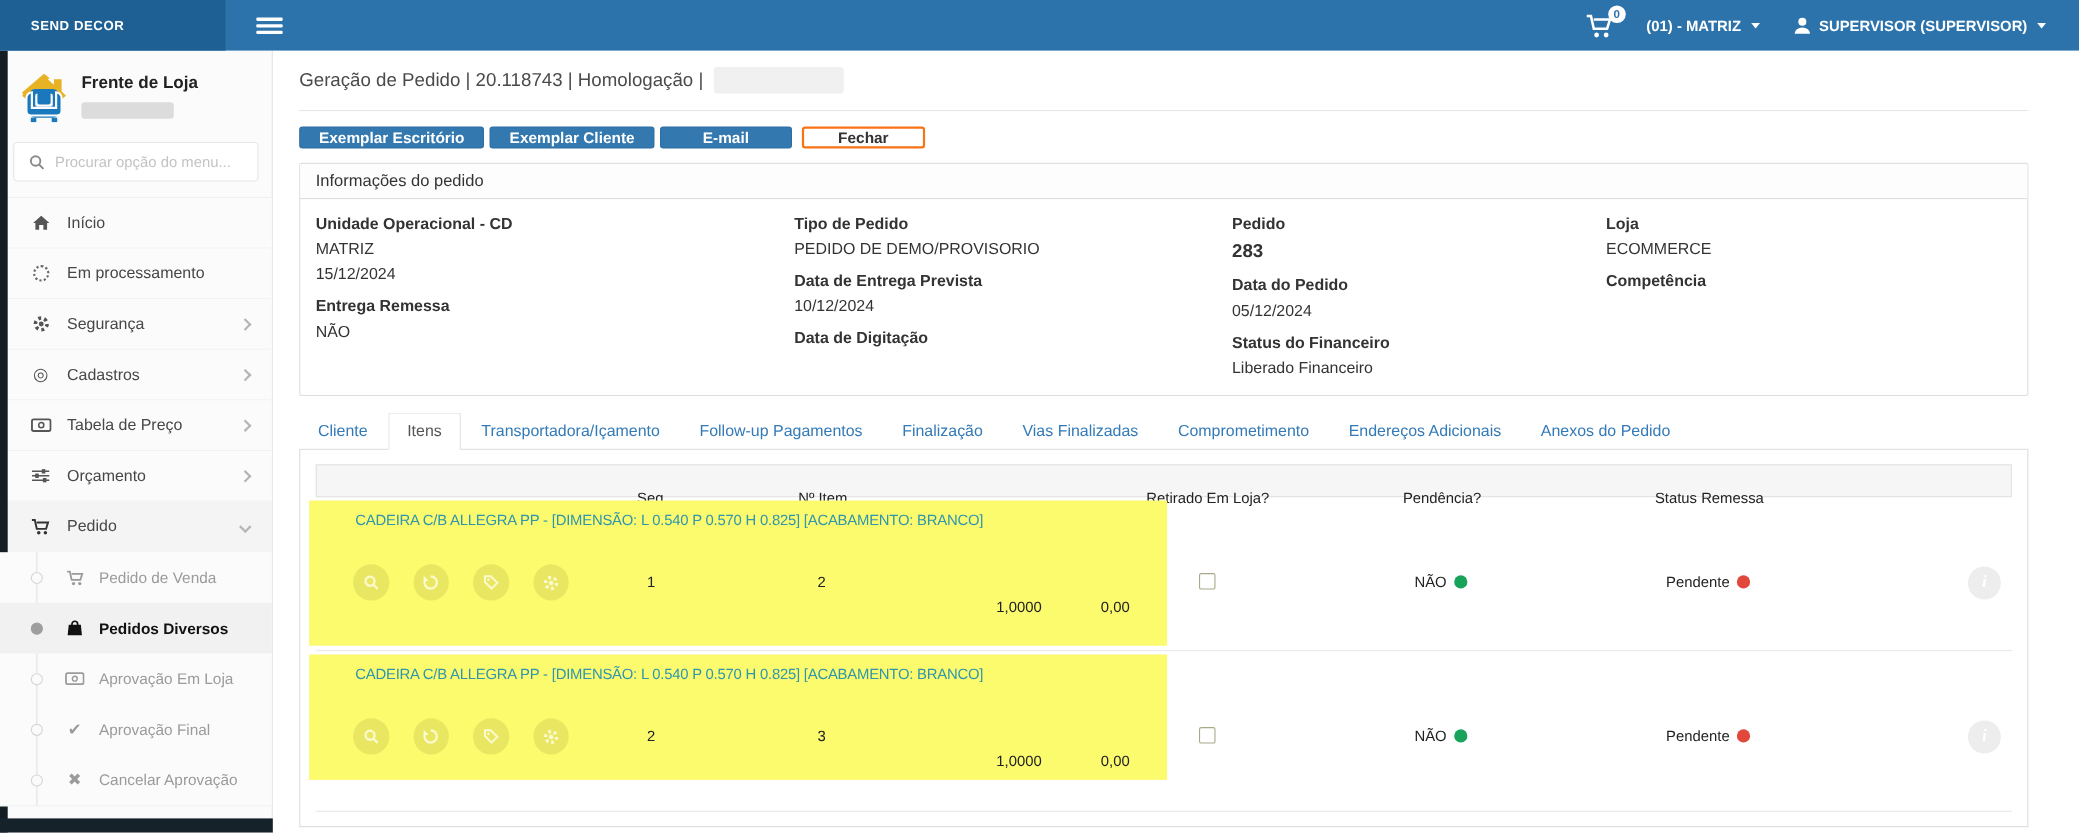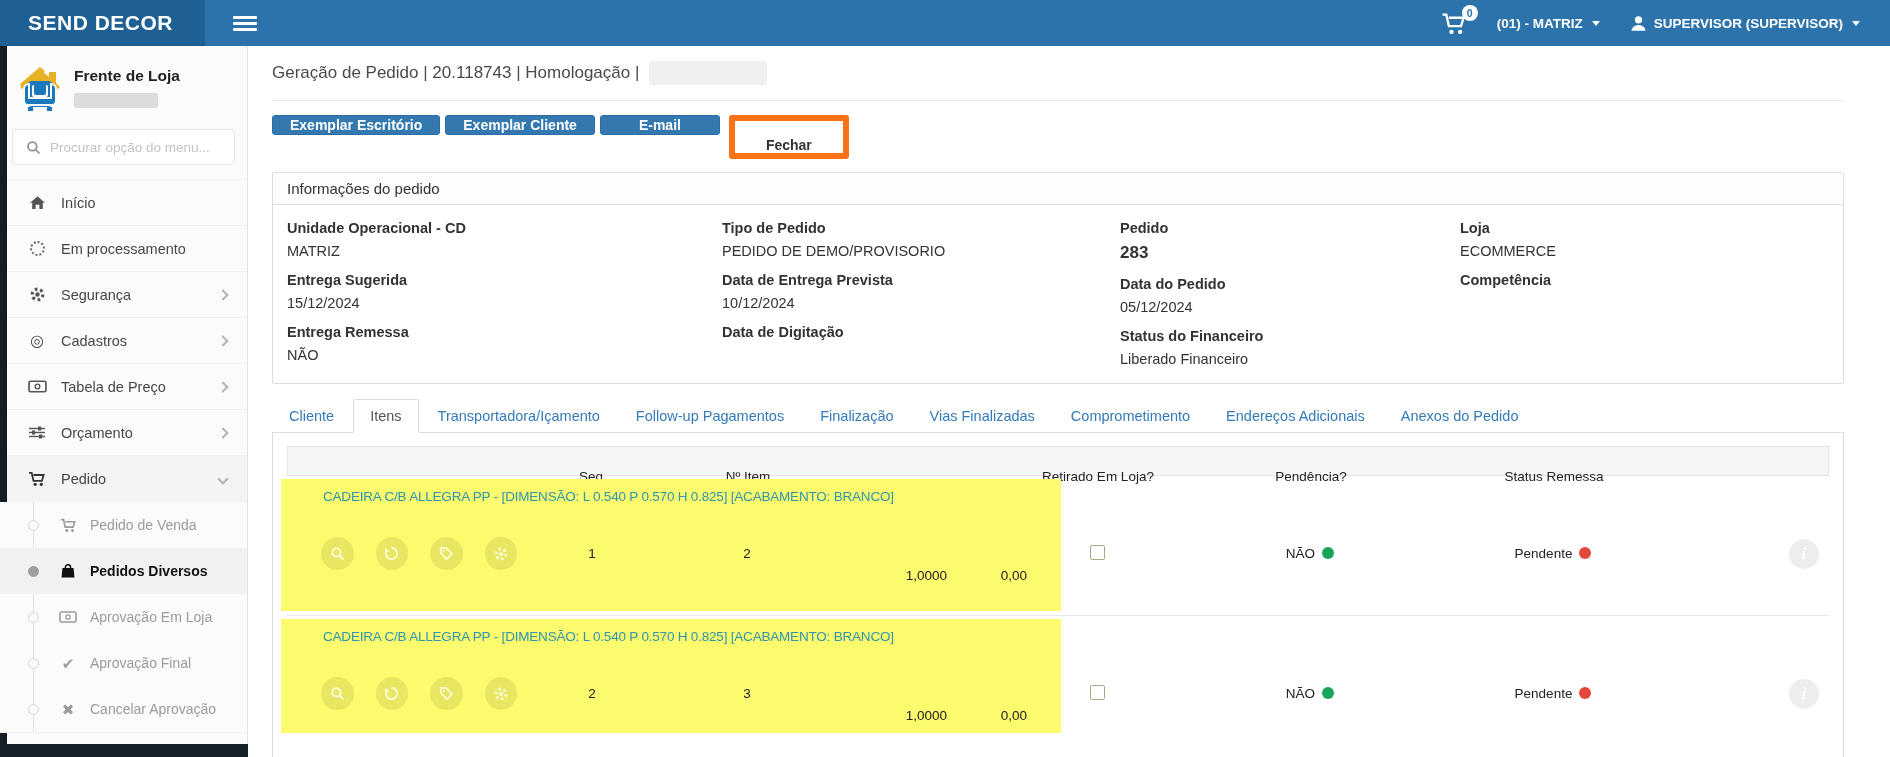--- a/index.html
+++ b/index.html
@@ -5,21 +5,21 @@
   * { margin:0; padding:0; box-sizing:border-box; }
   html,body { width:1890px; height:757px; overflow:hidden; background:#fff;
               font-family:"Liberation Sans", sans-serif; }
   .page { position:relative; width:1890px; height:757px; }
 
   
   .navbar { position:absolute; top:0; left:0; right:0; height:46px; background:#2d73ab; z-index:10;
             display:flex; align-items:center; }
   .brand-block { width:205px; height:46px; background:#1e6094; display:flex; align-items:center;
                  padding-left:28px; }
-  .brand-text { color:#fff; font-size:21px; font-weight:bold; letter-spacing:.5px; }
+  .brand-text { color:#fff; font-size:12px; font-weight:bold; letter-spacing:.5px; }
   .hamburger { margin-left:28px; width:24px; cursor:pointer; }
   .hamburger span { display:block; height:3px; background:#fff; border-radius:1px; margin:3px 0; }
   .nav-right { margin-left:auto; display:flex; align-items:center; gap:30px; padding-right:30px;
                color:#fff; font-size:13.5px; font-weight:bold; }
   .nav-cart { position:relative; display:flex; align-items:center; cursor:pointer; }
   .cart-badge { position:absolute; top:-7px; right:-11px; min-width:16px; height:16px; background:#fff;
                 color:#2d73ab; border-radius:50%; font-size:10.5px; font-weight:bold;
                 display:flex; align-items:center; justify-content:center; padding:0 3px; }
   .nav-item { display:flex; align-items:center; gap:7px; cursor:pointer; }
   .caret { width:0; height:0; border-left:4.5px solid transparent; border-right:4.5px solid transparent;
@@ -66,21 +66,21 @@
   .content { position:absolute; left:248px; top:46px; right:0; bottom:0; background:#fff;
              padding:0 46px 0 24px; overflow:hidden; }
   .breadcrumb-row { height:55px; display:flex; align-items:center; border-bottom:1px solid #e7e7e7;
                     font-size:17px; color:#4a4a4a; }
   .redacted-md { width:118px; height:24px; background:#f0f0f0; border-radius:3px; margin-left:10px; filter:blur(.7px); }
   .toolbar { margin-top:14px; display:flex; gap:5px; }
   .btn { height:20px; border-radius:3px; font-size:14px; font-weight:bold; cursor:pointer;
          font-family:"Liberation Sans", sans-serif; padding:0 17px; }
   .btn-blue { background:#3379b0; border:1px solid #2e6da4; color:#fff; }
   .btn-email { padding:0 38px; }
-  .btn-white { background:#fff; border:6px solid #f97316; color:#333; padding:16px 31px; margin-left:4px; }
+  .btn-white { background:#fff; border:2px solid #f97316; color:#333; padding:0 31px; margin-left:4px; }
 
   .panel { margin-top:13px; border:1px solid #ddd; border-radius:2px; }
   .panel-head { padding:7px 14px; border-bottom:1px solid #ddd; font-size:15px; color:#333; background:#fdfdfd; }
   .panel-body { padding:2px 14px 16px; display:grid; grid-template-columns:435px 398px 340px 1fr; }
   .field-label { font-size:14.5px; font-weight:bold; color:#333; margin-top:13px; }
   .field-value { font-size:14.5px; color:#333; margin-top:7px; min-height:15px; }
   .field-value.big { font-size:17px; font-weight:bold; }
 
   .tabs { margin-top:14px; display:flex; border-bottom:1px solid #ddd; font-size:14.5px; }
   .tab { padding:8px 16px; color:#337ab7; cursor:pointer; border:1px solid transparent; position:relative; top:1px;
@@ -307,21 +307,20 @@
       <button class="btn btn-blue btn-email">E-mail</button>
       <button class="btn btn-white">Fechar</button>
     </div>
 
     <section class="panel">
       <div class="panel-head">Informações do pedido</div>
       <div class="panel-body">
         <div>
           <div class="field-label">Unidade Operacional - CD</div>
           <div class="field-value">MATRIZ</div>
-          <div class="field-label">Entrega Sugerida</div>
           <div class="field-value">15/12/2024</div>
           <div class="field-label">Entrega Remessa</div>
           <div class="field-value">NÃO</div>
         </div>
         <div>
           <div class="field-label">Tipo de Pedido</div>
           <div class="field-value">PEDIDO DE DEMO/PROVISORIO</div>
           <div class="field-label">Data de Entrega Prevista</div>
           <div class="field-value">10/12/2024</div>
           <div class="field-label">Data de Digitação</div>

